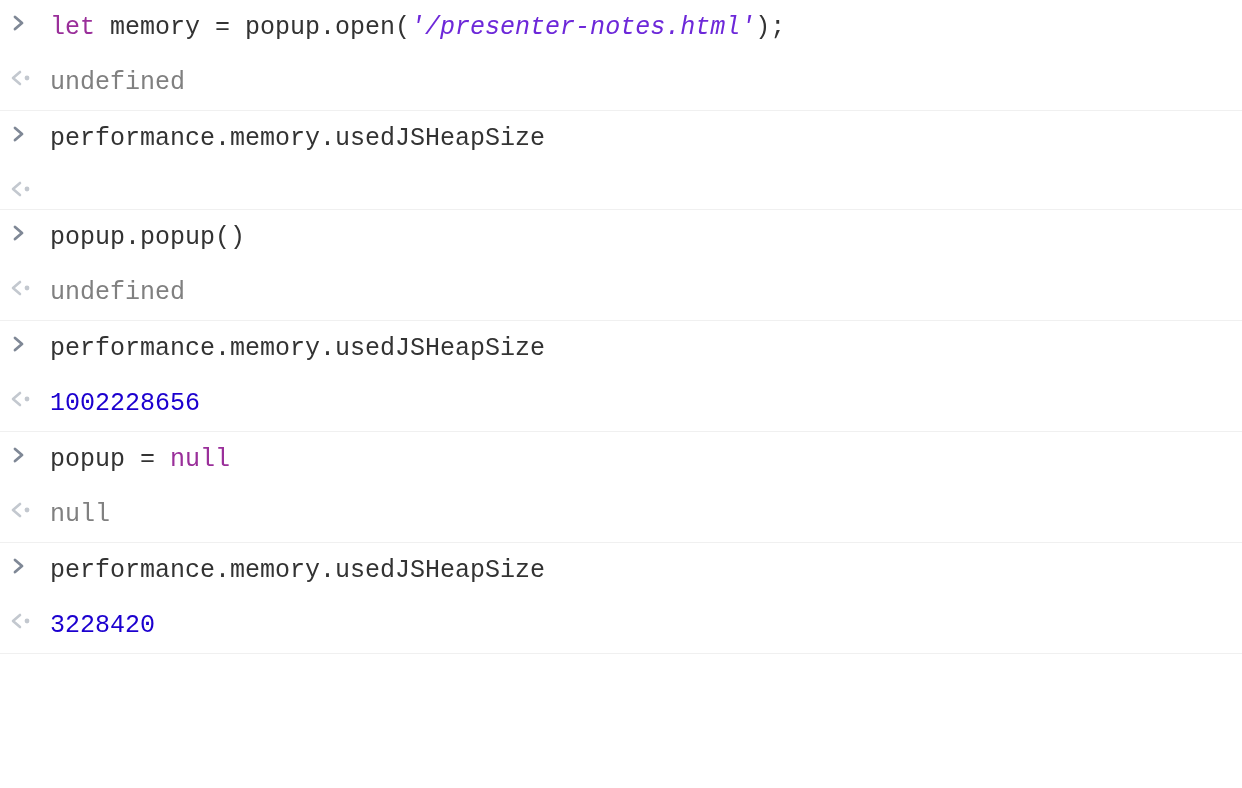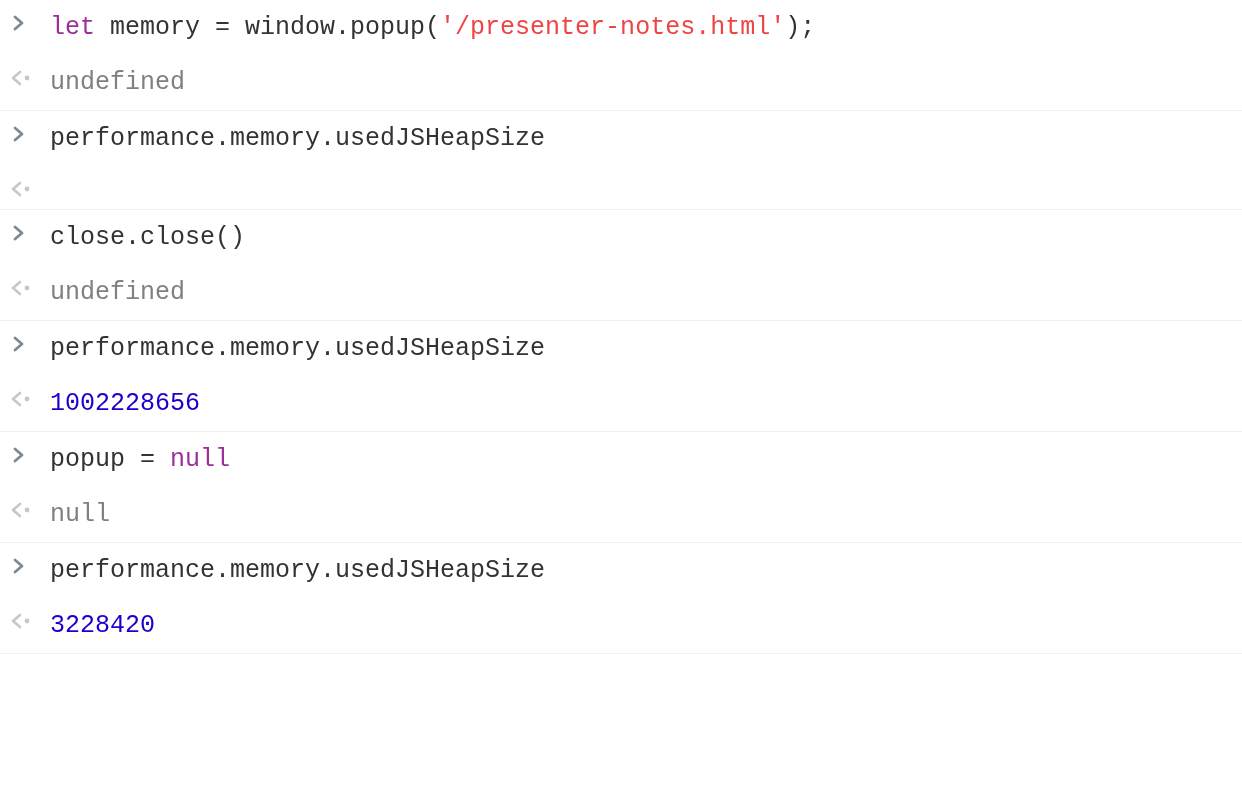--- a/index.html
+++ b/index.html
@@ -44,36 +44,36 @@
   .chev-out {
     stroke: #c3c8cf;
     stroke-width: 2.6;
     fill: none;
     stroke-linecap: round;
     stroke-linejoin: round;
   }
   .dot-out { fill: #c3c8cf; }
   .tok-keyword { color: #9a2f9a; }
   .tok-default { color: #333333; }
-  .tok-string  { color: #ef4444; }
+  .tok-string  { color: #6d28d9; font-style: italic; }
   .tok-undef   { color: #808080; }
   .tok-number  { color: #1c00cf; }
   .tok-null    { color: #808080; }
 </style>
 </head>
 <body>
 
 <div class="console" id="console-root">
     <div class="row nobottom">
       <div class="gutter">
         <svg width="18" height="20" viewBox="0 0 18 20">
           <polyline class="chev-in" points="5,4 12,10 5,16"></polyline>
         </svg>
       </div>
-      <div class="content"><span class="tok-keyword">let</span><span class="tok-default"> memory </span><span class="tok-default">= window.popup(</span><span class="tok-string">'/presenter-notes.html'</span><span class="tok-default">);</span></div>
+      <div class="content"><span class="tok-keyword">let</span><span class="tok-default"> memory </span><span class="tok-default">= popup.open(</span><span class="tok-string">'/presenter-notes.html'</span><span class="tok-default">);</span></div>
     </div>
     <div class="row">
       <div class="gutter">
         <svg width="22" height="20" viewBox="0 0 22 20">
           <polyline class="chev-out" points="10,4 3,10 10,16"></polyline>
           <circle class="dot-out" cx="17" cy="10" r="2.4"></circle>
         </svg>
       </div>
       <div class="content"><span class="tok-undef">undefined</span></div>
     </div>
@@ -92,21 +92,21 @@
           <circle class="dot-out" cx="17" cy="10" r="2.4"></circle>
         </svg>
       </div>
     </div>
     <div class="row nobottom">
       <div class="gutter">
         <svg width="18" height="20" viewBox="0 0 18 20">
           <polyline class="chev-in" points="5,4 12,10 5,16"></polyline>
         </svg>
       </div>
-      <div class="content"><span class="tok-default">close.close()</span></div>
+      <div class="content"><span class="tok-default">popup.popup()</span></div>
     </div>
     <div class="row">
       <div class="gutter">
         <svg width="22" height="20" viewBox="0 0 22 20">
           <polyline class="chev-out" points="10,4 3,10 10,16"></polyline>
           <circle class="dot-out" cx="17" cy="10" r="2.4"></circle>
         </svg>
       </div>
       <div class="content"><span class="tok-undef">undefined</span></div>
     </div>

